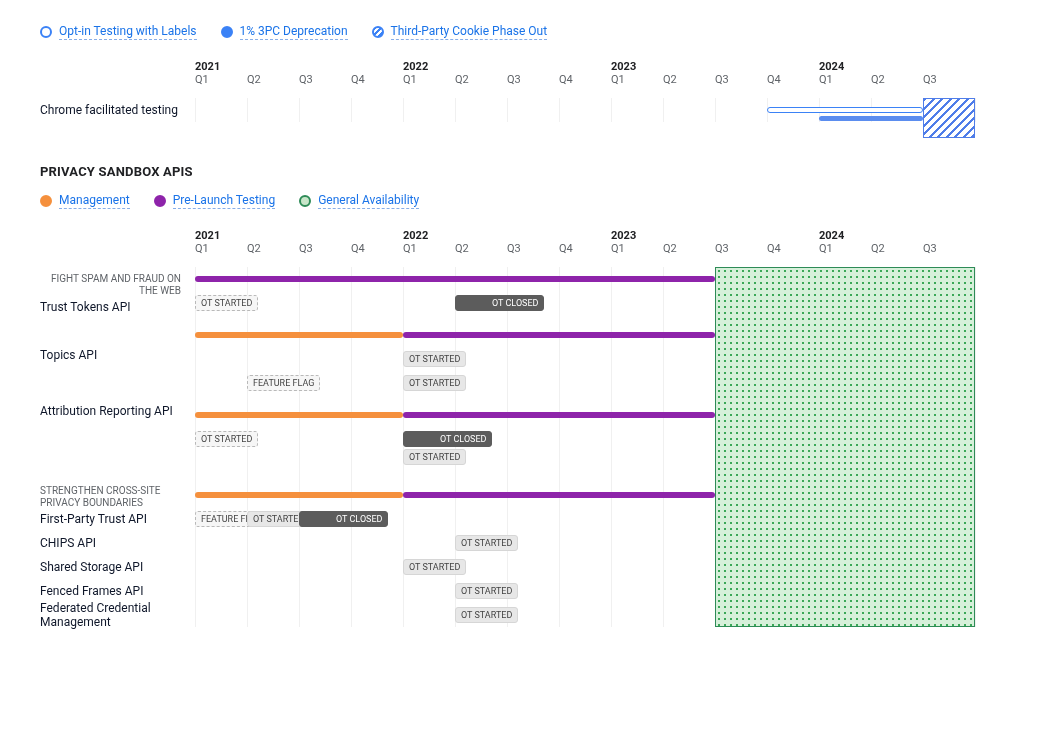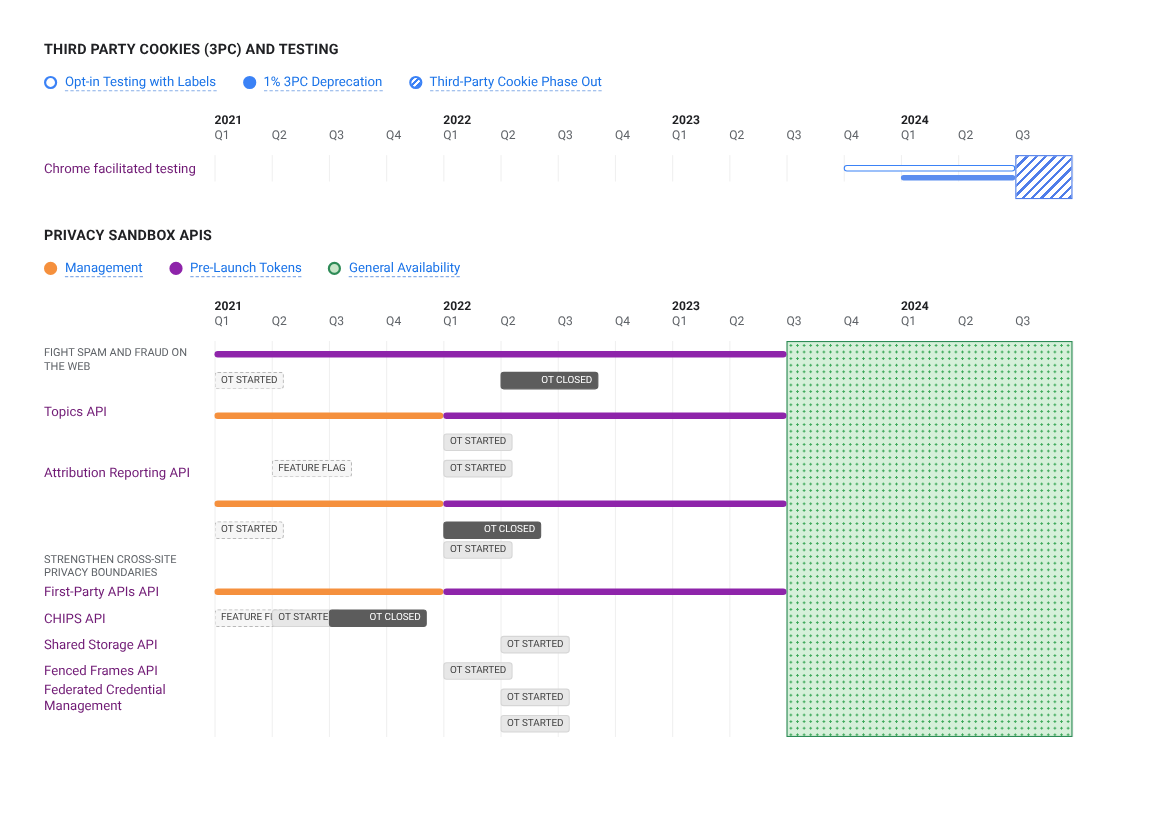--- a/index.html
+++ b/index.html
@@ -41,21 +41,21 @@
   .swatch.ga         { border-color:#2e8b57; background:#c8e6c9; }
 
   .chart {
     display: grid;
     grid-template-columns: 145px 1fr;
     gap: 0 10px;
     position: relative;
   }
   .left-col { font-size: 11px; }
   .cat-head { font-size: 10px; color:#5f6368; text-transform: uppercase; line-height:1.25; margin-top:4px; }
-  .api-link { color:#701a75; font-size:12px; cursor:pointer; }
+  .api-link { color:#0f172a; font-size:12px; cursor:pointer; }
   .row-label {
     display:flex; align-items:center; min-height:24px; padding-right:4px;
   }
   .timeline-header { position:relative; height:38px; }
   .year-row, .q-row { display:flex; }
   .q-row span, .year-row span { flex: none; font-size:11px; color:#5f6368; }
   .year-row span { font-weight:700; color:#202124; }
 
   .timeline-body {
     position: relative;
@@ -95,21 +95,20 @@
     background:#e7e7e7; color:#444; border:1px solid #d6d6d6;
     top:4px; white-space:nowrap;
   }
   .pill.dashed { background:#f6f6f6; border:1px dashed #b9b9b9; }
   .pill.dark   { background:#5c5c5c; color:#fff; border-color:#5c5c5c;padding-left:36px; }
 </style>
 </head>
 <body>
 
 <div id="root">
-    <h2 class="section-title">THIRD PARTY COOKIES (3PC) AND TESTING</h2>
     <div class="legend">
       <div class="legend-item">
         <span class="swatch optin"></span>
         <span class="legend-label">Opt-in Testing with Labels</span>
       </div>
       <div class="legend-item">
         <span class="swatch dep1"></span>
         <span class="legend-label">1% 3PC Deprecation</span>
       </div>
       <div class="legend-item">
@@ -175,21 +174,21 @@
     </div>
     <div style="height: 28px;"></div>
     <h2 class="section-title">PRIVACY SANDBOX APIs</h2>
     <div class="legend">
       <div class="legend-item">
         <span class="swatch discussion"></span>
         <span class="legend-label">Management</span>
       </div>
       <div class="legend-item">
         <span class="swatch prelaunch"></span>
-        <span class="legend-label">Pre-Launch Tokens</span>
+        <span class="legend-label">Pre-Launch Testing</span>
       </div>
       <div class="legend-item">
         <span class="swatch ga"></span>
         <span class="legend-label">General Availability</span>
       </div>
     </div>
     <div class="chart">
       <div class="left-col" style="height: 38px;"></div>
       <div class="timeline-header" style="width: 780px;">
         <div class="year-row">
@@ -210,38 +209,41 @@
           <span style="width: 52px;">Q1</span>
           <span style="width: 52px;">Q2</span>
           <span style="width: 52px;">Q3</span>
           <span style="width: 52px;">Q4</span>
           <span style="width: 52px;">Q1</span>
           <span style="width: 52px;">Q2</span>
           <span style="width: 52px;">Q3</span>
         </div>
       </div>
       <div style="display: flex; flex-direction: column;">
-        <div class="row-label cat-head" style="height: 24px;">
+        <div class="row-label cat-head" style="height: 24px; text-align: right;">
           <span class="cat-head">FIGHT SPAM AND FRAUD ON THE WEB</span>
+        </div>
+        <div class="row-label api-link" style="height: 24px;">
+          <span class="api-link">Trust Tokens API</span>
         </div>
         <div class="row-label " style="height: 8px;"></div>
         <div class="row-label api-link" style="height: 24px;">
           <span class="api-link">Topics API</span>
         </div>
         <div class="row-label " style="height: 8px;"></div>
         <div class="row-label api-link" style="height: 40px;">
           <span class="api-link">Attribution Reporting API</span>
         </div>
         <div class="row-label " style="height: 8px;"></div>
         <div class="row-label " style="height: 8px;"></div>
         <div class="row-label cat-head" style="height: 24px; justify-content: flex-end;">
           <span class="cat-head">STRENGTHEN CROSS-SITE PRIVACY BOUNDARIES</span>
         </div>
         <div class="row-label api-link" style="height: 24px;">
-          <span class="api-link">First-Party APIs API</span>
+          <span class="api-link">First-Party Trust API</span>
         </div>
         <div class="row-label api-link" style="height: 24px;">
           <span class="api-link">CHIPS API</span>
         </div>
         <div class="row-label api-link" style="height: 24px;">
           <span class="api-link">Shared Storage API</span>
         </div>
         <div class="row-label api-link" style="height: 24px;">
           <span class="api-link">Fenced Frames API</span>
         </div>

